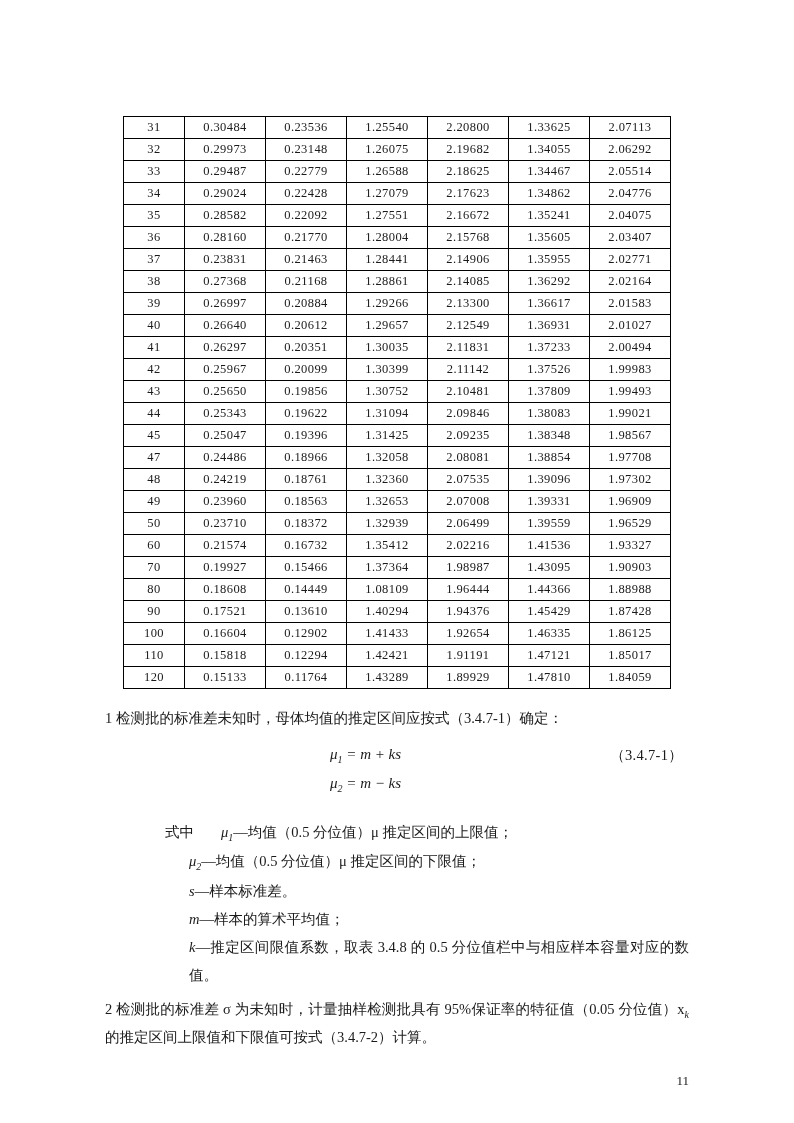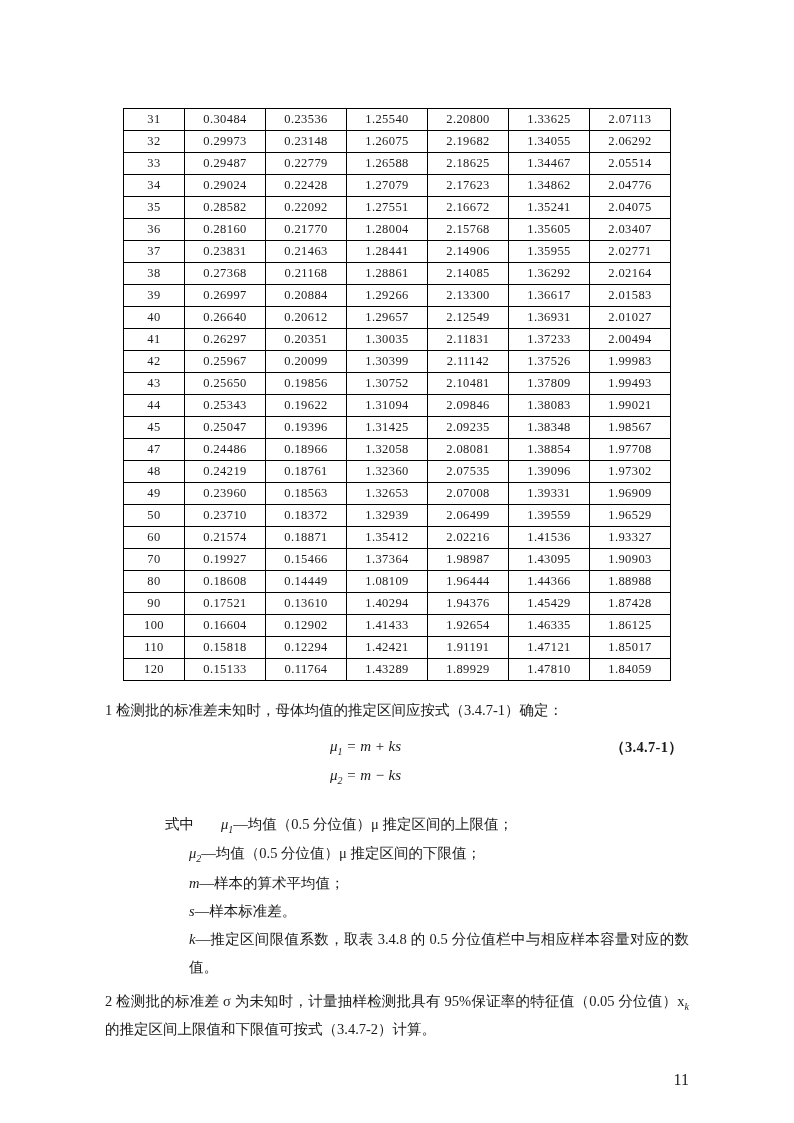--- a/index.html
+++ b/index.html
@@ -19,21 +19,21 @@
     position: relative;
     width: 794px;
     height: 1123px;
     box-sizing: border-box;
     padding: 100px 105px 40px 105px;
   }
 
   
   .data-table {
     border-collapse: collapse;
-    margin: 8px auto;
+    margin: 16px auto;
     width: 460px;
     table-layout: fixed;
   }
   .data-table td {
     border: 1px solid #000;
     font-family: "Liberation Serif", serif;
     font-size: 12.5px;
     line-height: 1.0;
     padding: 2px 6px 2px 6px;
     height: 17px;
@@ -89,21 +89,20 @@
     vertical-align: sub;
     font-style: italic;
   }
   .formula-id {
     position: absolute;
     right: 6px;
     top: 2px;
     font-style: normal;
     font-size: 14.5px;
     letter-spacing: 0.3px;
-    font-weight: bold;
   }
 
   .whereblock {
     margin-top: 6px;
     font-size: 14.5px;
     line-height: 1.95;
   }
   .whereblock .lbl {
     display: inline-block;
     width: 56px;
@@ -122,21 +121,21 @@
   .subsc {
     font-size: 10px;
     vertical-align: sub;
     font-style: italic;
   }
 
   .pagenum {
     position: absolute;
     right: 105px;
     bottom: 34px;
-    font-size: 16px;
+    font-size: 13px;
     font-family: "Liberation Serif", serif;
     color: #222;
   }
 </style>
 </head>
 <body>
 
 <div class="page">
 
   <table class="data-table">
@@ -312,21 +311,21 @@
         <td class="num">1.32939</td>
         <td class="num">2.06499</td>
         <td class="num">1.39559</td>
         <td class="num">1.96529</td>
       </tr>
     </tbody>
     <tbody>
       <tr class="group-sep">
         <td class="c0">60</td>
         <td class="num">0.21574</td>
-        <td class="num">0.18871</td>
+        <td class="num">0.16732</td>
         <td class="num">1.35412</td>
         <td class="num">2.02216</td>
         <td class="num">1.41536</td>
         <td class="num">1.93327</td>
       </tr>
       <tr>
         <td class="c0">70</td>
         <td class="num">0.19927</td>
         <td class="num">0.15466</td>
         <td class="num">1.37364</td>
@@ -399,24 +398,24 @@
     </div>
 
     <div class="whereblock">
       <div class="row">
         <span class="lbl">式中</span><span class="ital">μ</span><span class="subsc">1</span><span>—均值（0.5 分位值）μ 推定区间的上限值；</span>
       </div>
       <div class="row sub-row">
         <span class="ital">μ</span><span class="subsc">2</span><span>—均值（0.5 分位值）μ 推定区间的下限值；</span>
       </div>
       <div class="row sub-row">
+        <span class="ital">s</span><span>—样本标准差。</span>
+      </div>
+      <div class="row sub-row">
         <span class="ital">m</span><span>—样本的算术平均值；</span>
-      </div>
-      <div class="row sub-row">
-        <span class="ital">s</span><span>—样本标准差。</span>
       </div>
       <div class="row sub-row">
         <span class="ital">k</span><span>—推定区间限值系数，取表 3.4.8 的 0.5 分位值栏中与相应样本容量对应的数值。</span>
       </div>
     </div>
 
     <div class="para indent1" style="margin-top:6px;">
       <span>2  检测批的标准差 σ 为未知时，计量抽样检测批具有 95%保证率的特征值（0.05 分位值）x</span><span class="subsc">k</span><span> 的推定区间上限值和下限值可按式（3.4.7-2）计算。</span>
     </div>
   </div>

